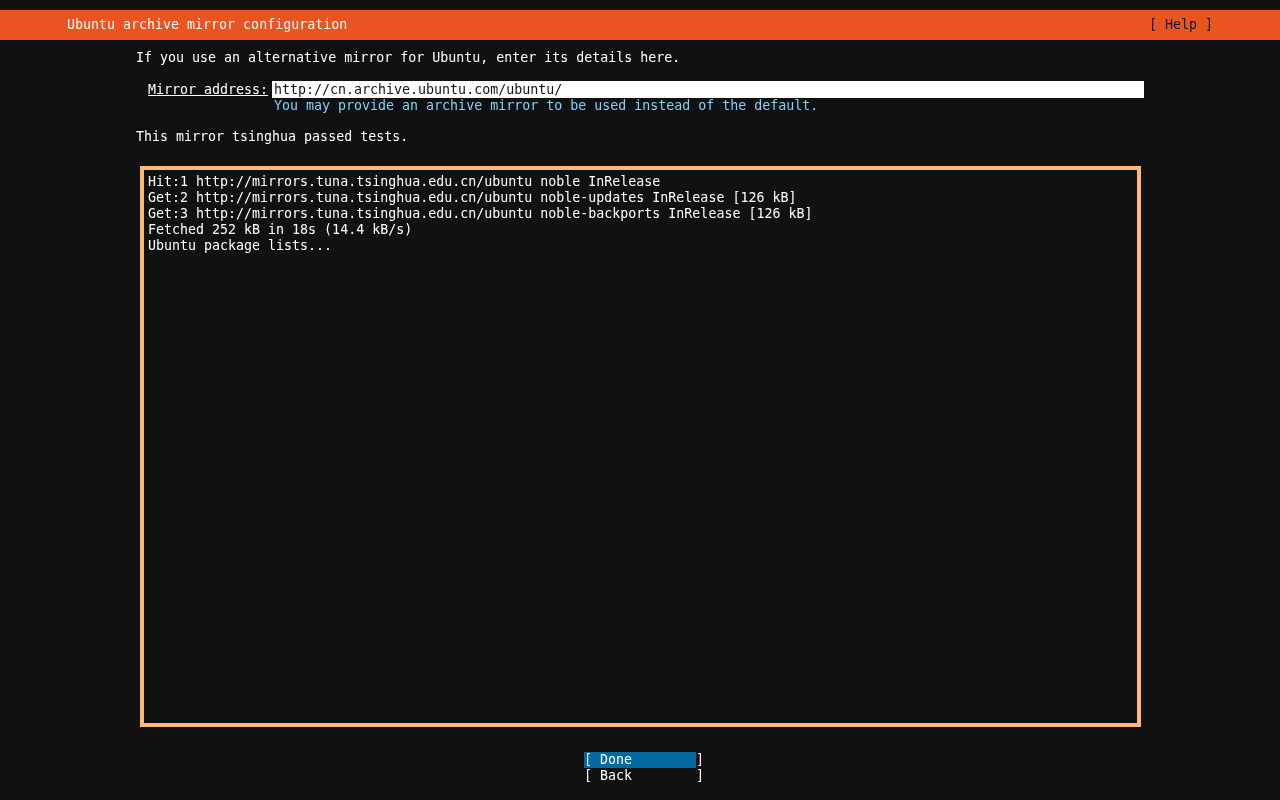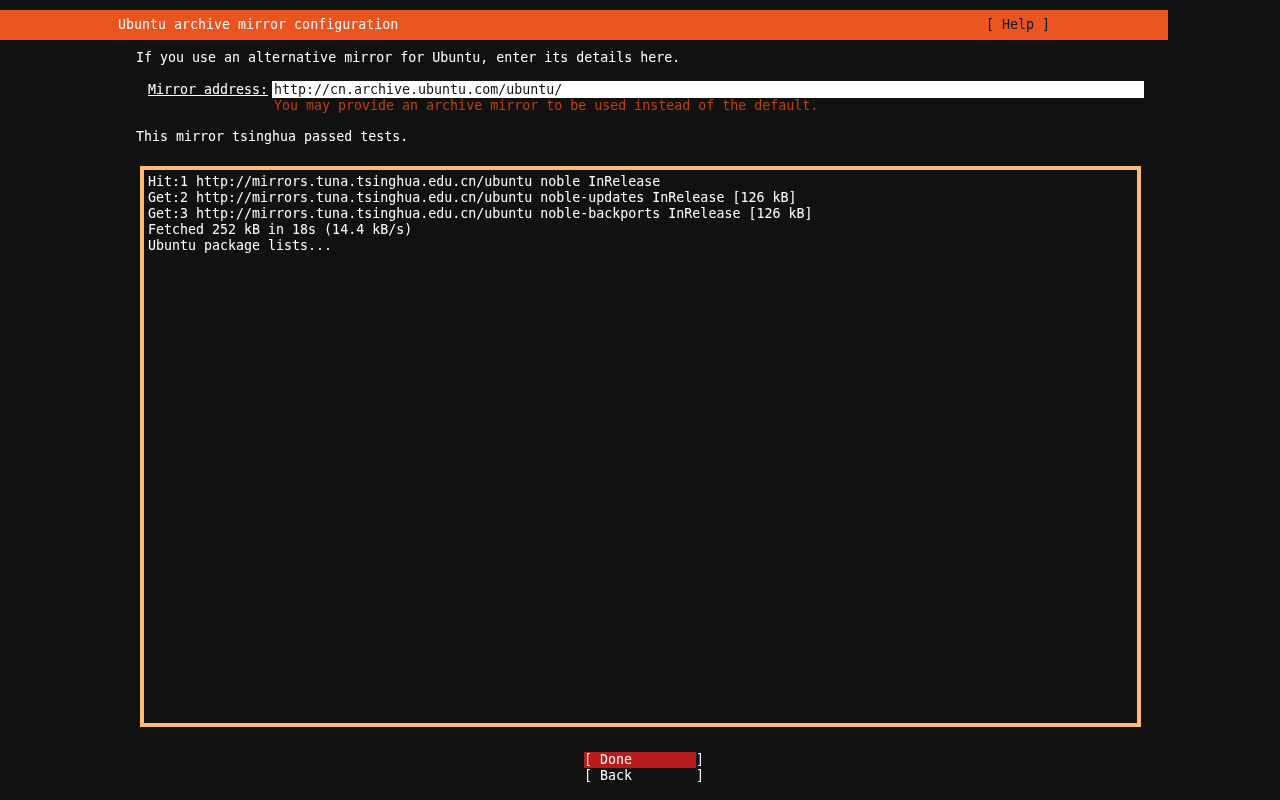--- a/index.html
+++ b/index.html
@@ -7,51 +7,51 @@
   body {
     background:#111111;
     color:#ffffff;
     font-family:"DejaVu Sans Mono", "Liberation Mono", monospace;
     font-size:13.3px;
     line-height:16px;
     position:relative;
     overflow:hidden;
   }
   .titlebar {
-    position:absolute; top:10px; left:0; width:1168px; height:30px;
+    position:absolute; top:10px; left:0; width:1280px; height:30px;
     background:#e95420;
     display:flex; align-items:center; justify-content:space-between;
-    padding:0 118px;
+    padding:0 67px;
   }
   .titlebar .title { color:#ffffff; }
   .titlebar .help { color:#0f172a; white-space:pre; cursor:default; }
   .abs { position:absolute; white-space:pre; }
   .intro   { left:136px; top:50px;  }
   .mlabel  { left:148px; top:82px;text-decoration:underline;  }
   .status  { left:136px; top:129px; }
   .mirror-input {
     position:absolute; left:272px; top:81px; width:872px; height:17px;
     background:#ffffff; color:#111111;
     border:0; outline:none; display:block;
     font:inherit; line-height:17px;
     padding:0 0 0 2px;
   }
-  .mhelp { left:274px; top:98px; color:#c2410c; }
+  .mhelp { left:274px; top:98px; color:#7dd3fc; }
   .logbox {
     position:absolute; left:140px; top:166px; width:1001px; height:561px;
     border:4px solid #fdba74;
     padding:4px 4px 0 4px;
     overflow:hidden;
   }
   .logline { white-space:pre; height:16px; }
   .btn {
     position:absolute; left:584px; width:112px; height:16px;
     white-space:pre; color:#ffffff; cursor:default;
   }
-  .btn-done { top:752px; background:#b91c1c; }
+  .btn-done { top:752px; background:#0369a1; }
   .btn-back { top:768px; background:transparent; }
 </style>
 </head>
 <body>
 
 <header class="titlebar">
   <span class="title">Ubuntu archive mirror configuration</span>
   <span class="help">[ Help ]</span>
 </header>
 

